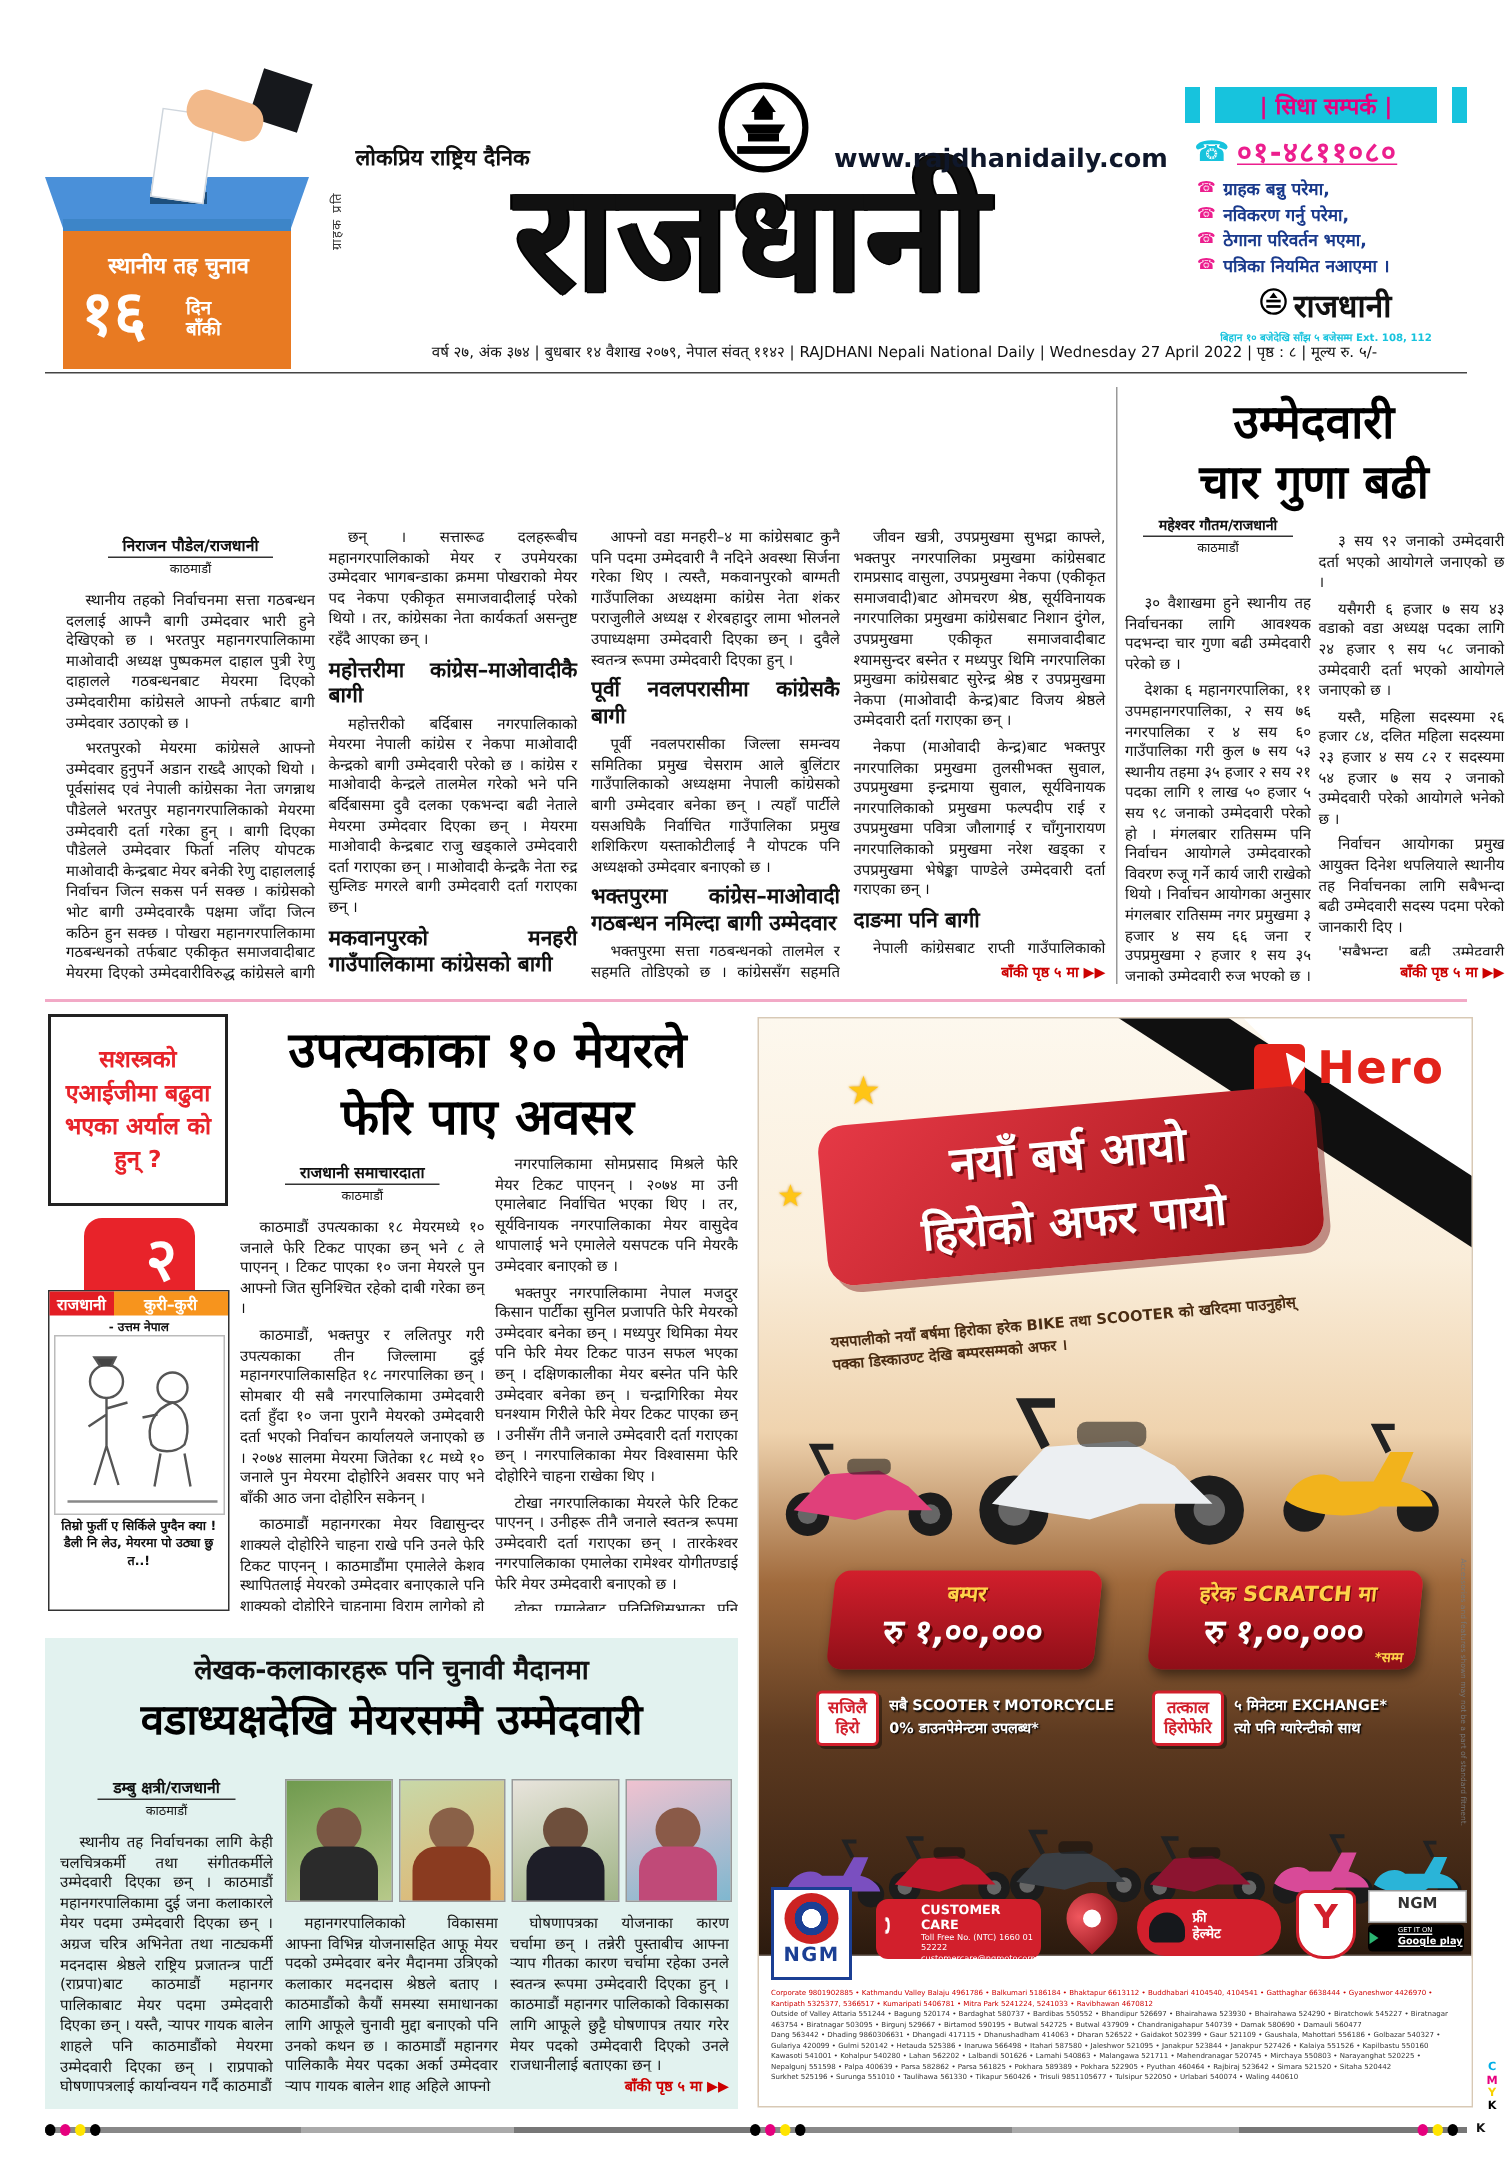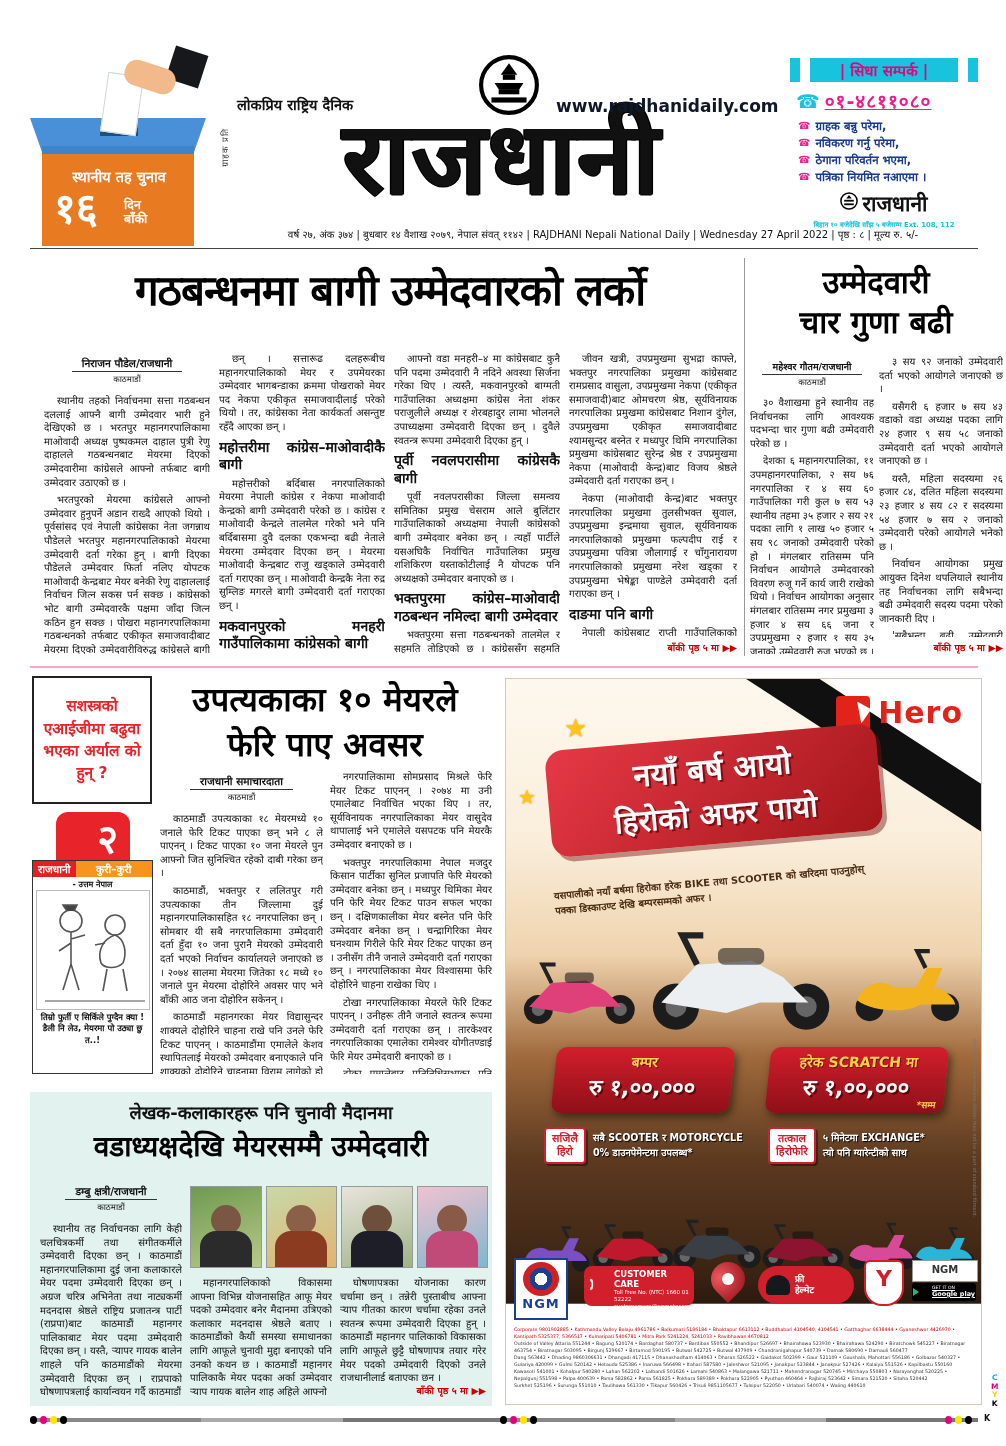--- a/index.html
+++ b/index.html
@@ -193,21 +193,20 @@
             <circle cx="30" cy="30" r="27" fill="none" stroke="#000" stroke-width="5"></circle>
             <path d="M30 10 L39 22 H21 Z" fill="#000"></path>
             <rect x="14" y="26" width="32" height="6" fill="#000"></rect>
             <rect x="14" y="38" width="32" height="6" fill="#000"></rect>
           </svg></span>
       <span>राजधानी</span>
     </div>
     <div class="cb-hours">बिहान १० बजेदेखि साँझ ५ बजेसम्म Ext. 108, 112</div>
   </div>
 
-  <div class="abs headline" id="main-headline">गठबन्धनमा बागी उम्मेदवारको लर्को</div>
   <div class="abs byline" style="left:44px;top:352px;width:166px;">
     <div class="name">निराजन पौडेल/राजधानी</div>
     <div class="city">काठमाडौं</div>
   </div>
   <div class="abs col" style="left:44px;top:394px;width:166px;height:260px;">
       <p>स्थानीय तहको निर्वाचनमा सत्ता गठबन्धन दललाई आफ्नै बागी उम्मेदवार भारी हुने देखिएको छ । भरतपुर महानगरपालिकामा माओवादी अध्यक्ष पुष्पकमल दाहाल पुत्री रेणु दाहालले गठबन्धनबाट मेयरमा दिएको उम्मेदवारीमा कांग्रेसले आफ्नो तर्फबाट बागी उम्मेदवार उठाएको छ ।</p>
       <p>भरतपुरको मेयरमा कांग्रेसले आफ्नो उम्मेदवार हुनुपर्ने अडान राख्दै आएको थियो । पूर्वसांसद एवं नेपाली कांग्रेसका नेता जगन्नाथ पौडेलले भरतपुर महानगरपालिकाको मेयरमा उम्मेदवारी दर्ता गरेका हुन् । बागी दिएका पौडेलले उम्मेदवार फिर्ता नलिए योपटक माओवादी केन्द्रबाट मेयर बनेकी रेणु दाहाललाई निर्वाचन जित्न सकस पर्न सक्छ । कांग्रेसको भोट बागी उम्मेदवारकै पक्षमा जाँदा जित्न कठिन हुन सक्छ । पोखरा महानगरपालिकामा गठबन्धनको तर्फबाट एकीकृत समाजवादीबाट मेयरमा दिएको उम्मेदवारीविरुद्ध कांग्रेसले बागी उम्मेदवारी दिएको छ । पोखरा महानगरपालिकाको मेयरमा नेपाली कांग्रेसका तीन जनाले बागी उम्मेदवारी मनोनयन दर्ता गराएका छन् । विमलबहादुर कार्की र ऋषि सापकोटा, नन्दुप्रसाद तिवारीले मेयरमा उम्मेदवारी दिएका</p>
     </div>
   <div class="abs col" style="left:219px;top:352px;width:166px;height:303px;">
       <p>छन् । सत्तारूढ दलहरूबीच महानगरपालिकाको मेयर र उपमेयरका उम्मेदवार भागबन्डाका क्रममा पोखराको मेयर पद नेकपा एकीकृत समाजवादीलाई परेको थियो । तर, कांग्रेसका नेता कार्यकर्ता असन्तुष्ट रहँदै आएका छन् ।</p>
@@ -229,21 +228,21 @@
       <h4>दाङमा पनि बागी</h4>
       <p>नेपाली कांग्रेसबाट राप्ती गाउँपालिकाको अध्यक्ष पदका आकांक्षी बुद्धिप्रकाश चौधरीले अध्यक्ष पदमा बागी उम्मेदवारी दिएका छन् । कांग्रेसले गढवा–कुमारी चौधरीलाई टिकट दिएपछि असन्तुष्ट चौधरीले बागी उम्मेदवारी दिएका हुन् ।</p>
     </div>
   <div class="abs cont" style="left:569px;top:641px;width:168px;">बाँकी पृष्ठ ५ मा ▶▶</div>
   <div class="abs vrule" style="left:744px;top:258px;height:398px;"></div>
 
   <div class="abs headline" id="right-headline">
     <div>उम्मेदवारी</div>
     <div>चार गुणा बढी</div>
   </div>
-  <div class="abs byline" style="left:750px;top:355px;width:124px;text-align:center;">
+  <div class="abs byline" style="left:750px;top:338px;width:124px;text-align:center;">
     <div class="name" style="font-size:9.5px;">महेश्वर गौतम/राजधानी</div>
     <div class="city">काठमाडौं</div>
   </div>
   <div class="abs col" style="left:750px;top:396px;width:124px;height:258px;">
       <p>३० वैशाखमा हुने स्थानीय तह निर्वाचनका लागि आवश्यक पदभन्दा चार गुणा बढी उम्मेदवारी परेको छ ।</p>
       <p>देशका ६ महानगरपालिका, ११ उपमहानगरपालिका, २ सय ७६ नगरपालिका र ४ सय ६० गाउँपालिका गरी कुल ७ सय ५३ स्थानीय तहमा ३५ हजार २ सय २१ पदका लागि १ लाख ५० हजार ५ सय ९८ जनाको उम्मेदवारी परेको हो । मंगलबार रातिसम्म पनि निर्वाचन आयोगले उम्मेदवारको विवरण रुजू गर्ने कार्य जारी राखेको थियो । निर्वाचन आयोगका अनुसार मंगलबार रातिसम्म नगर प्रमुखमा ३ हजार ४ सय ६६ जना र उपप्रमुखमा २ हजार १ सय ३५ जनाको उम्मेदवारी रुजू भएको छ । यसैगरी अध्यक्षमा २ हजार ७८ जना र उपाध्यक्षमा २ हजार</p>
     </div>
   <div class="abs col" style="left:879px;top:355px;width:124px;height:282px;">
       <p>३ सय ९२ जनाको उम्मेदवारी दर्ता भएको आयोगले जनाएको छ ।</p>
       <p>यसैगरी ६ हजार ७ सय ४३ वडाको वडा अध्यक्ष पदका लागि २४ हजार ९ सय ५८ जनाको उम्मेदवारी दर्ता भएको आयोगले जनाएको छ ।</p>

